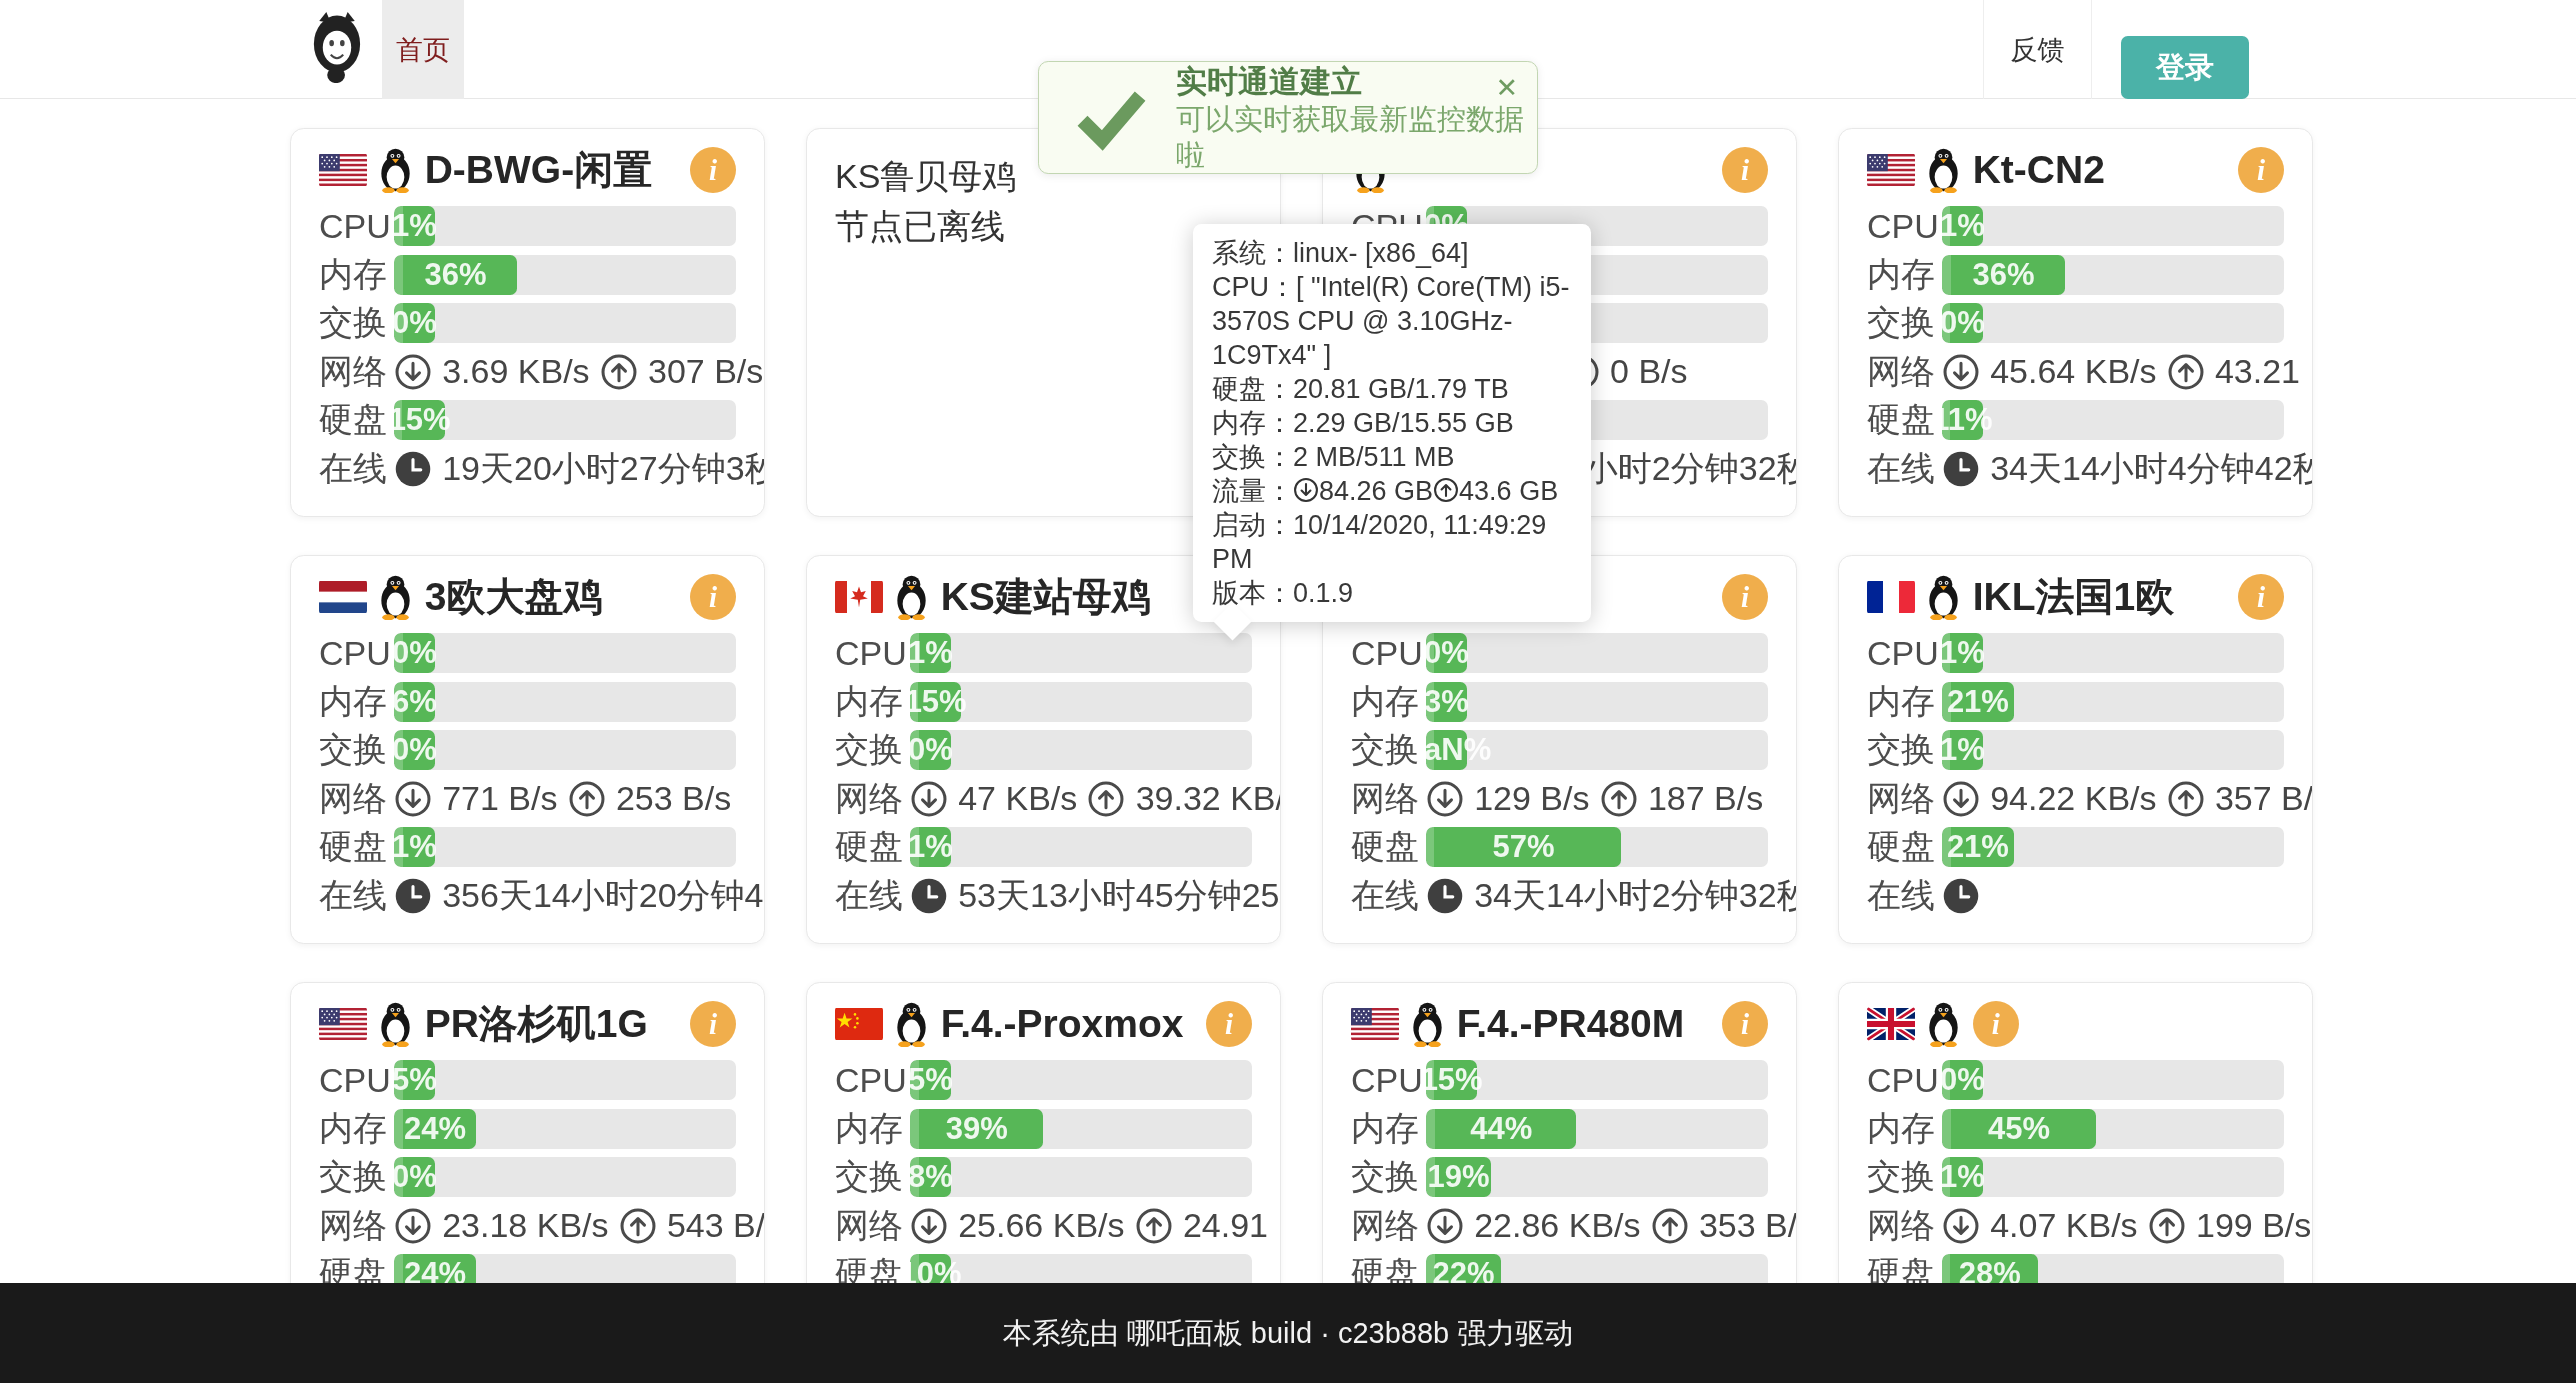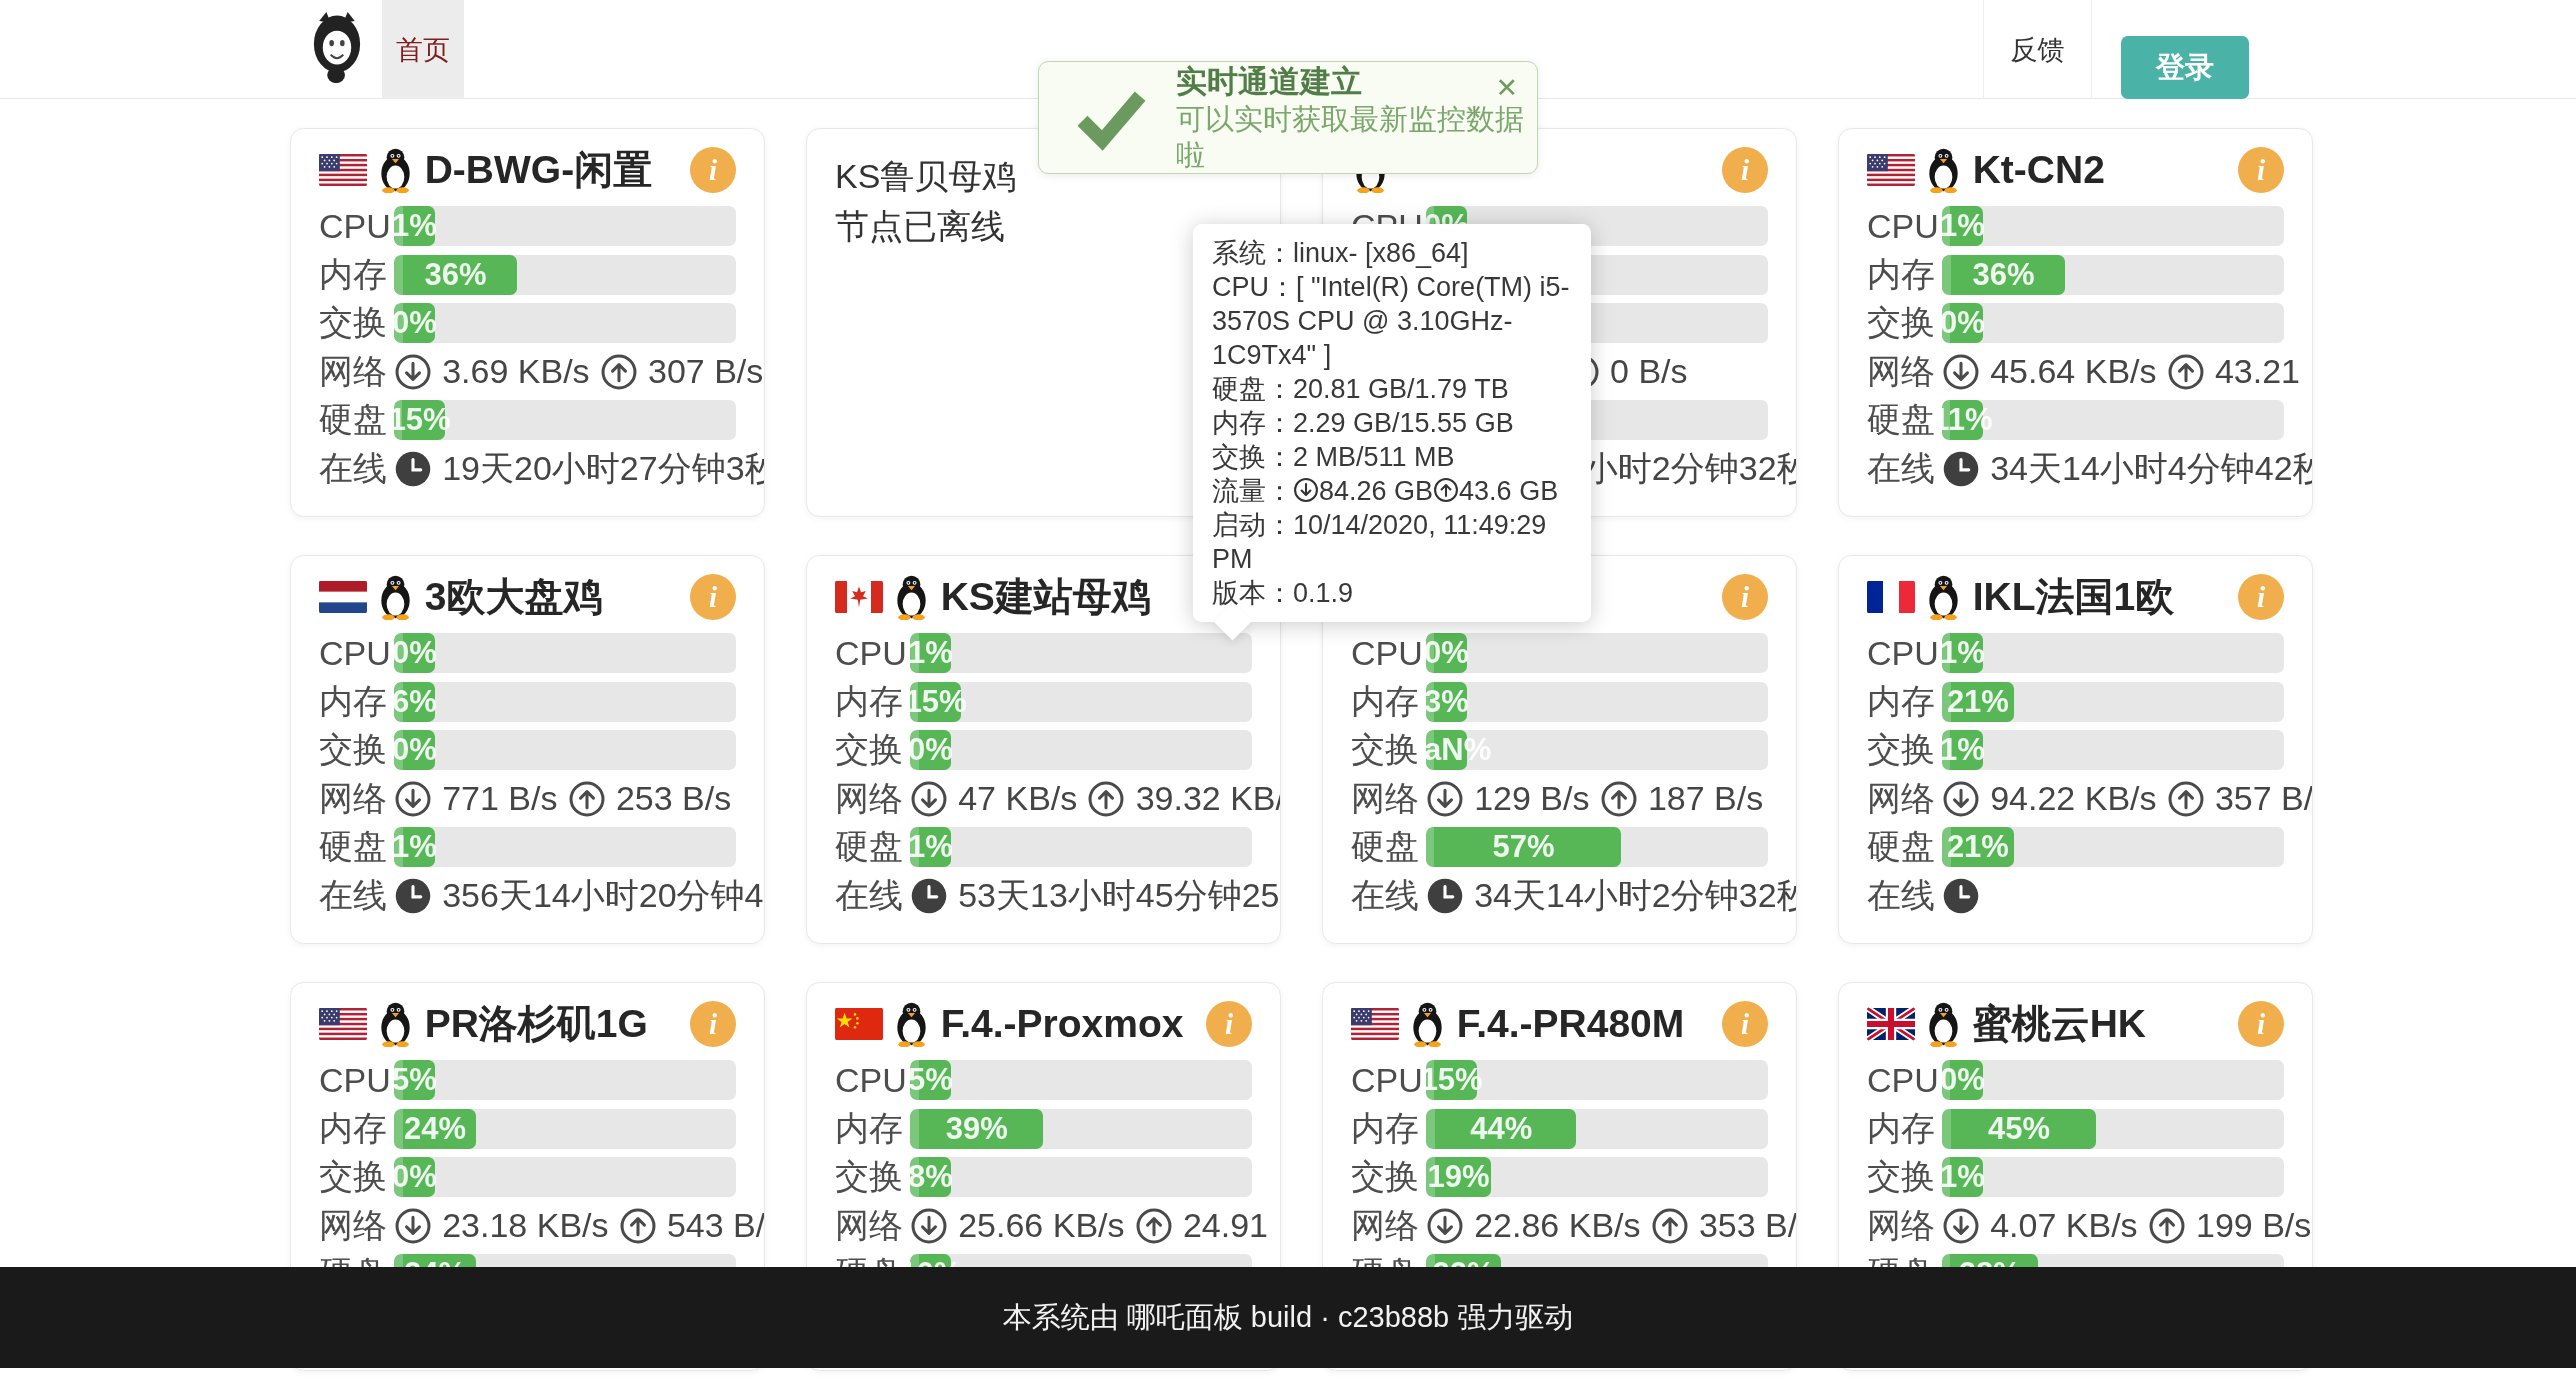--- a/index.html
+++ b/index.html
@@ -63,21 +63,21 @@
   
   .tooltip{position:absolute;left:1193px;top:224px;width:398px;background:#fff;border-radius:8.5px;
            box-shadow:0 2.6px 22px rgba(0,0,0,.2);padding:12px 19px;z-index:40;
            font-size:27px;line-height:34px;color:#383838;}
   .tooltip::after{content:"";position:absolute;left:26px;bottom:-13px;width:27px;height:27px;background:#fff;
            transform:rotate(45deg);box-shadow:3.4px 3.4px 8.5px rgba(0,0,0,.07);}
   .tip-row{white-space:normal;}
   .tip-icon svg{width:26px;height:26px;vertical-align:-3.4px;}
 
   
-  .footer{position:absolute;left:0;bottom:16px;width:2576px;height:101px;background:#1a1a1a;z-index:60;
+  .footer{position:absolute;left:0;bottom:0;width:2576px;height:101px;background:#1a1a1a;z-index:60;
           display:flex;align-items:center;justify-content:center;color:#f2f2f2;font-size:29px;}
 </style>
 </head>
 <body>
 
 <div class="header">
   <span class="logo">
     <svg viewBox="0 0 54 80">
       <polygon points="7,10 15,0 20,12" fill="#222"></polygon>
       <polygon points="47,10 39,0 34,12" fill="#222"></polygon>
@@ -1126,21 +1126,20 @@
             <ellipse cx="22" cy="34" rx="10" ry="13" fill="#fff"></ellipse>
             <circle cx="18.5" cy="10" r="2.2" fill="#fff"></circle>
             <circle cx="25.5" cy="10" r="2.2" fill="#fff"></circle>
             <circle cx="18.5" cy="10" r="1" fill="#000"></circle>
             <circle cx="25.5" cy="10" r="1" fill="#000"></circle>
             <polygon points="18,13.5 26,13.5 22,18.5" fill="#f6a21d"></polygon>
             <ellipse cx="14" cy="49" rx="7" ry="3.4" fill="#f6a21d"></ellipse>
             <ellipse cx="30" cy="49" rx="7" ry="3.4" fill="#f6a21d"></ellipse>
           </svg>
         </span>
-      <span class="srv-name">蜜桃云HK</span>
       <span class="info-btn">i</span>
     </div>
     <div class="stat-row">
       <span class="stat-lbl">CPU</span>
       <div class="bar">
         <div class="bar-fill" style="width: 0%;">
             <span class="pct">0%</span>
           </div>
       </div>
     </div>

